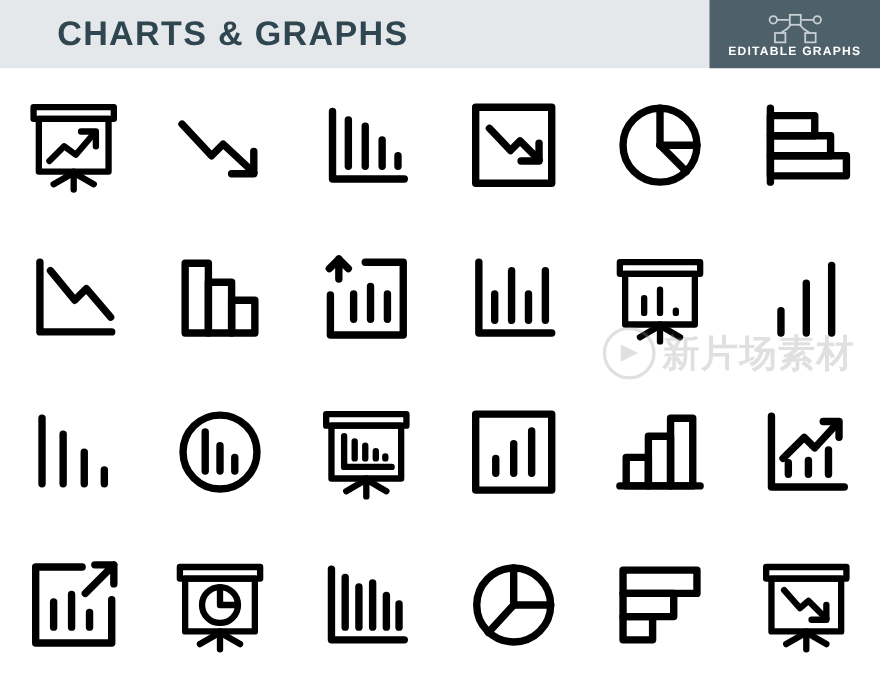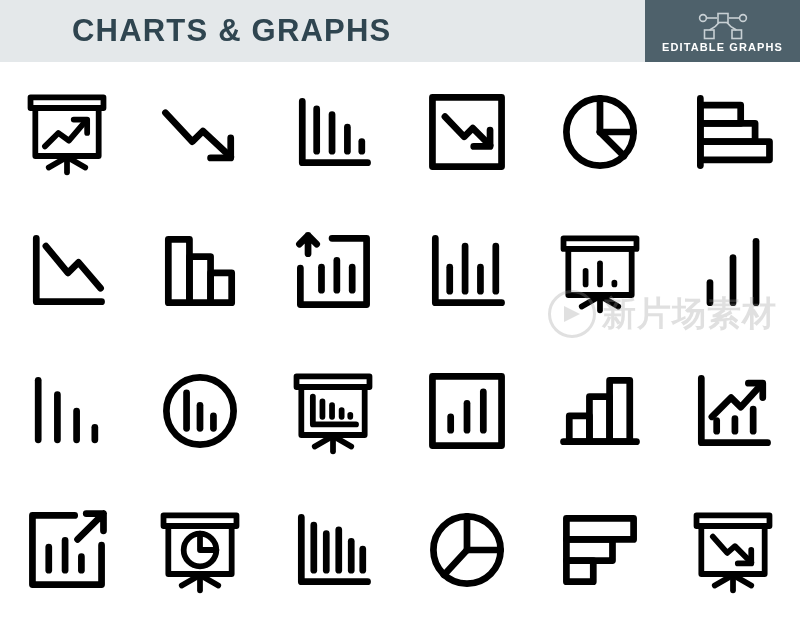--- a/index.html
+++ b/index.html
@@ -15,21 +15,20 @@
     position:absolute;left:0;top:0;width:800px;height:62px;
     background:#e4e8ea;
   }
   #header-title{
     position:absolute;left:52px;top:0;height:62px;
     display:flex;align-items:center;
     font-size:31px;font-weight:bold;letter-spacing:1.2px;
     color:#2f4550;
     font-family:"Liberation Sans", sans-serif;
     white-space:nowrap;
-    margin-left:20px;
   }
   #badge{
     position:absolute;right:0;top:0;width:155px;height:62px;
     background:#4e616b;
     display:flex;flex-direction:column;align-items:center;justify-content:center;
   }
   #badge-icon{width:70px;height:30px;display:block;margin-bottom:1px;}
   #badge-label{
     color:#ffffff;font-size:11px;font-weight:bold;letter-spacing:1.1px;
     line-height:12px;
@@ -43,21 +42,21 @@
   }
   .cell{
     display:flex;align-items:center;justify-content:center;
     position:relative;
   }
   .cell svg{display:block;}
   
   #watermark{
     position:absolute;left:548px;top:283px;
     width:252px;height:62px;
-    display:flex;align-items:center;
+    display:flex;align-items:flex-end;
     pointer-events:none;
     opacity:.30;
   }
   #wm-logo{
     width:42px;height:42px;border-radius:50%;
     border:3px solid #9a9a9a;
     display:flex;align-items:center;justify-content:center;
     flex:none;margin-right:6px;
   }
   #wm-logo-inner{

